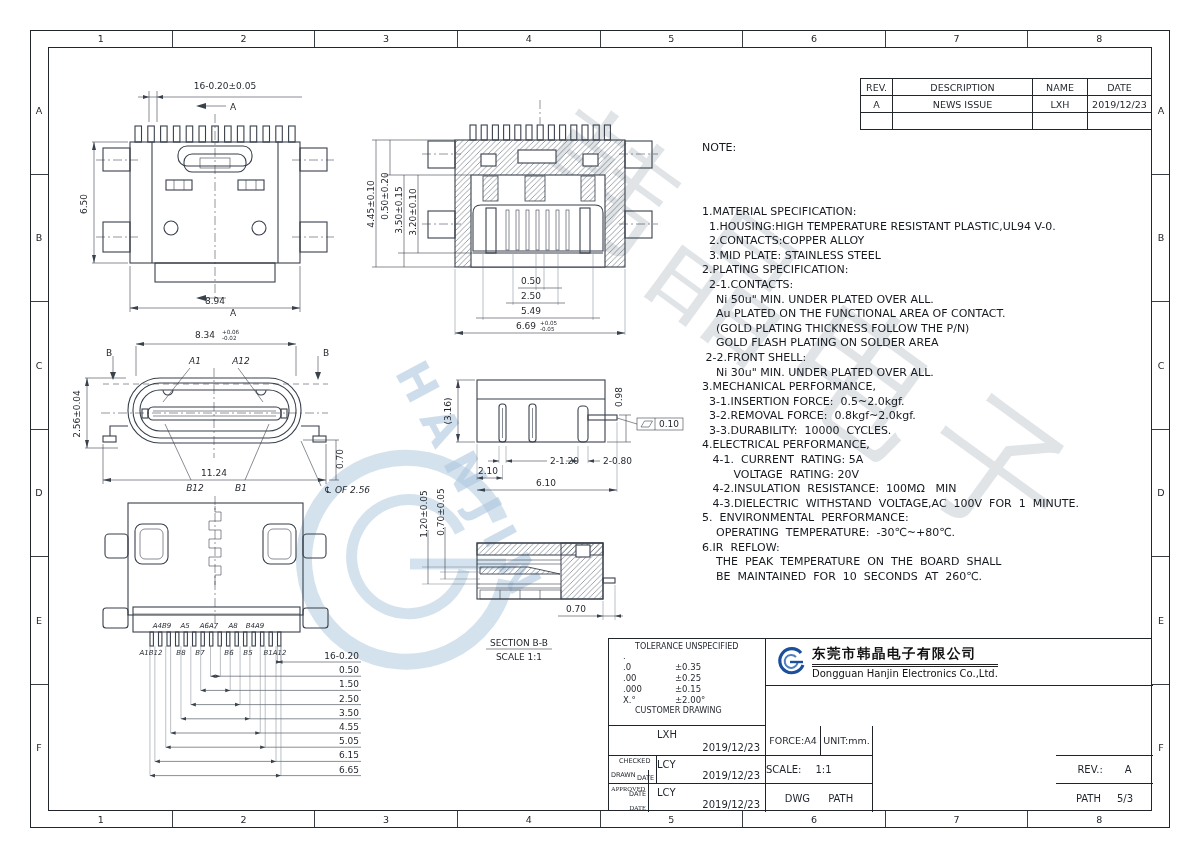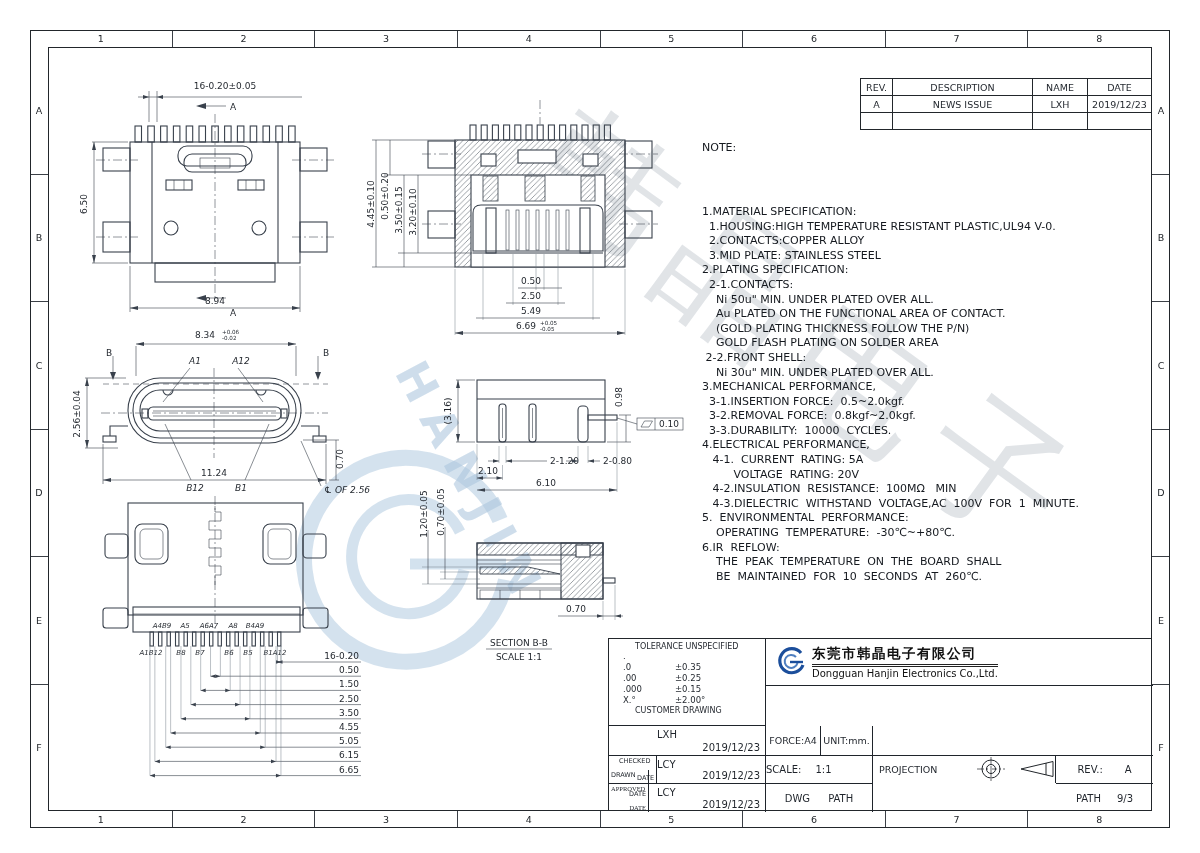--- a/index.html
+++ b/index.html
@@ -607,39 +607,28 @@
     </div>
 
 
     <div class="tb-cell" style="left:157px;top:87px;width:55px;height:28.7px;border-right:1px solid;display:flex;align-items:center;justify-content:center;font-size:9.5px;">FORCE:A4</div>
     <div class="tb-cell" style="left:212px;top:87px;width:52px;height:28.7px;border-right:1px solid;display:flex;align-items:center;justify-content:center;font-size:9.5px;">UNIT:mm.</div>
 
     <div class="tb-cell" style="left:157px;top:115.7px;width:107px;height:28.6px;border-right:1px solid;border-top:1px solid;display:flex;align-items:center;gap:14px;font-size:10px;">
       <span>SCALE:</span>
       <span>1:1</span>
     </div>
-    <div class="tb-cell" style="left:264px;top:115.7px;width:183px;height:28.6px;border-right:1px solid;border-top:1px solid;display:flex;align-items:center;gap:18px;padding-left:6px;font-size:9.5px;">
-      <span>PROJECTION</span>
-      <svg width="112" height="24">
-        <circle cx="36" cy="12" r="4.5" fill="none" stroke="#22262b" stroke-width="1"></circle>
-        <circle cx="36" cy="12" r="9" fill="none" stroke="#22262b" stroke-width="1"></circle>
-        <line x1="22" y1="12" x2="50" y2="12" stroke="#22262b" stroke-width=".7" stroke-dasharray="7 2 2 2"></line>
-        <line x1="36" y1="0" x2="36" y2="24" stroke="#22262b" stroke-width=".7" stroke-dasharray="7 2 2 2"></line>
-        <path d="M66,12 L98,4.5 L98,19.5 Z" fill="none" stroke="#22262b" stroke-width="1"></path>
-        <line x1="91" y1="6" x2="91" y2="18" stroke="#22262b" stroke-width="1"></line>
-      </svg>
-    </div>
     <div class="tb-cell" style="left:447px;top:115.7px;width:97px;height:28.6px;border-top:1px solid;display:flex;align-items:center;justify-content:center;gap:22px;font-size:10px;">
       <span>REV.:</span>
       <span>A</span>
     </div>
 
     <div class="tb-cell" style="left:157px;top:144.3px;width:107px;height:28.7px;border-right:1px solid;border-top:1px solid;display:flex;align-items:center;justify-content:center;gap:18px;font-size:10px;">
       <span>DWG</span>
       <span>PATH</span>
     </div>
     <div class="tb-cell" style="left:447px;top:144.3px;width:97px;height:28.7px;border-top:1px solid;display:flex;align-items:center;justify-content:center;gap:16px;font-size:10px;">
       <span>PATH</span>
-      <span>9/3</span>
+      <span>5/3</span>
     </div>
   </div>
 
 </div>
 
 </body></html>

